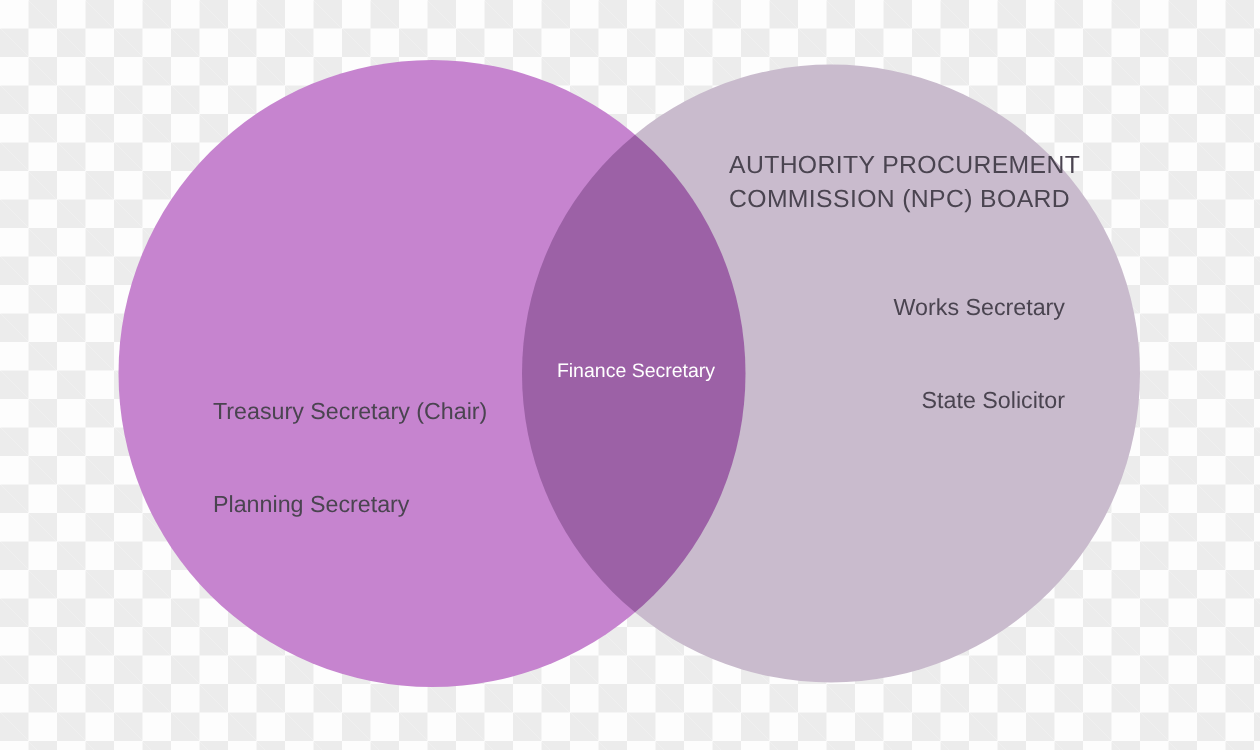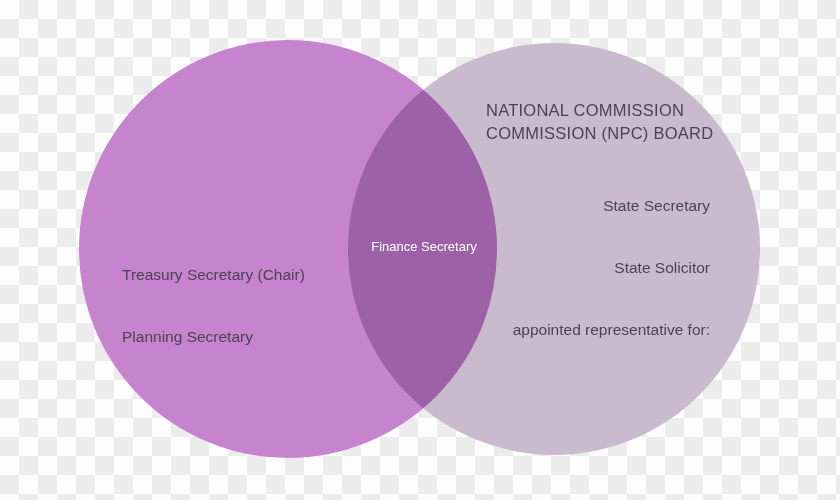--- a/index.html
+++ b/index.html
@@ -73,21 +73,21 @@
   #title-right {
     left: 486px;
     top: 99px;
     width: 250px;
     font-size: 16.5px;
     letter-spacing: 0.25px;
     text-align: left;
   }
 
   #list-left {
-    left: 122px;
+    left: 142px;
     top: 228px;
     width: 215px;
     font-size: 15.5px;
     line-height: 2.0;
     text-align: left;
   }
   #list-left .row { white-space: nowrap; }
 
   #label-center {
     left: 344px;
@@ -116,34 +116,33 @@
 <body>
 
 <div id="canvas">
 
   <div class="venn-layer">
     <div class="circle" id="circle-left"></div>
     <div class="circle" id="circle-right"></div>
   </div>
 
 
-  <div class="txt" id="title-right">NATIONAL COMMISSION
+  <div class="txt" id="title-right">AUTHORITY PROCUREMENT
 COMMISSION (NPC) BOARD</div>
 
   <div class="txt" id="list-left">
     <div class="row">Treasury Secretary (Chair)</div>
     <div class="row">Planning Secretary</div>
   </div>
 
   <div class="txt" id="label-center">Finance Secretary</div>
 
   <div class="txt" id="list-right">
-    <div class="row">State Secretary</div>
+    <div class="row">Works Secretary</div>
     <div class="row">State Solicitor</div>
-    <div class="row">appointed representative for:</div>
 
 
     
 
     
 
     
   </div>
 
 </div>

